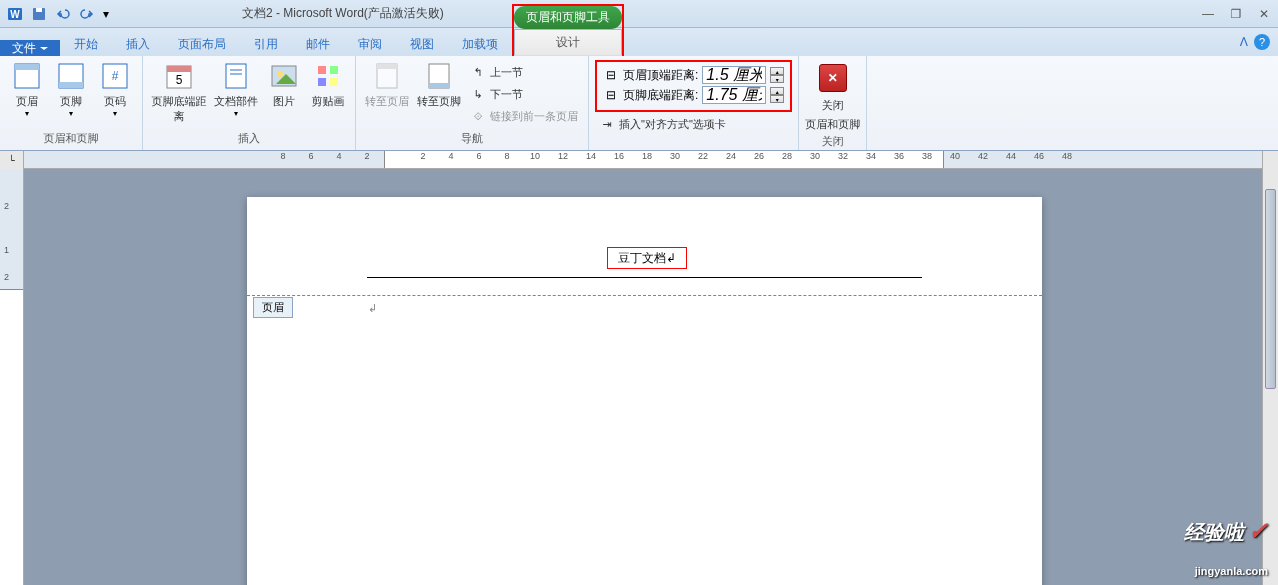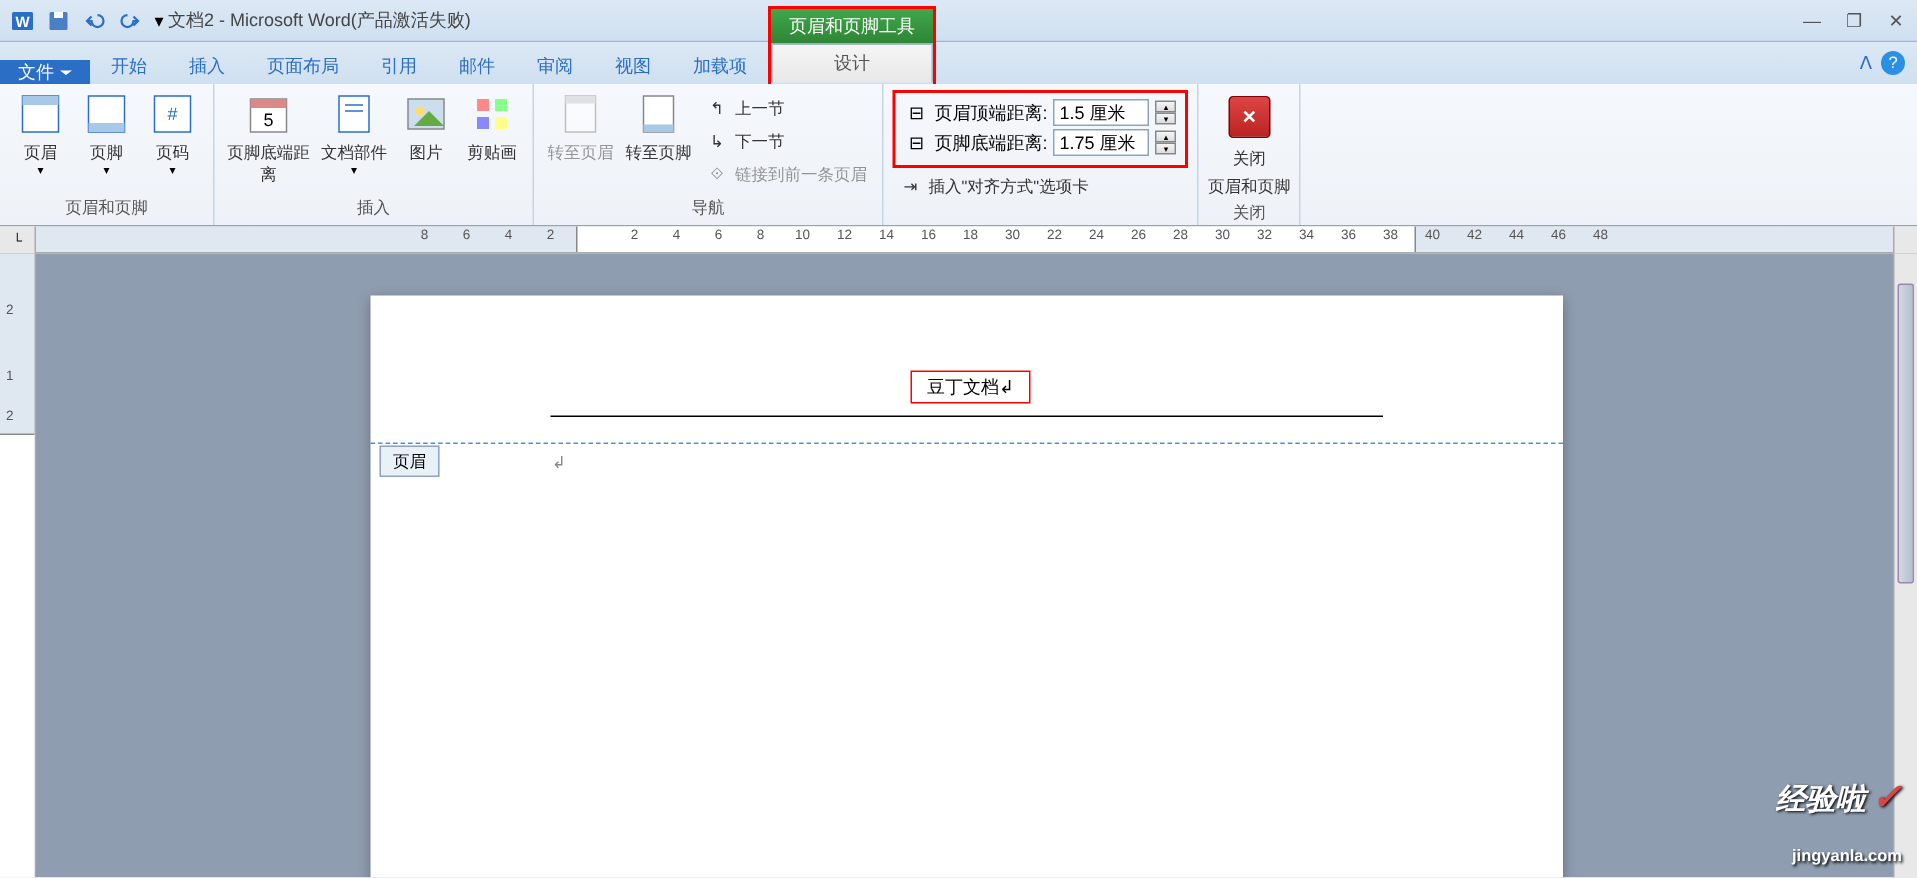--- a/index.html
+++ b/index.html
@@ -2,52 +2,52 @@
 <html><head>
   <meta charset="utf-8">
   <style>
     * { margin: 0; padding: 0; box-sizing: border-box; }
     body { font-family: "Microsoft YaHei", sans-serif; font-size: 12px; background: #fff; overflow: hidden; width: 1278px; height: 585px; position: relative; }
     
     .title-bar { height: 28px; background: linear-gradient(#dce8f5, #cfe0f0); display: flex; align-items: center; padding: 0 4px; border-bottom: 1px solid #a0b8d8; }
     .qat { display: flex; align-items: center; gap: 2px; }
     .qat-item { width: 22px; height: 22px; display: flex; align-items: center; justify-content: center; cursor: pointer; }
     .qat-item svg { width: 16px; height: 16px; }
-    .app-title { color: #444; }
+    .app-title { margin-left: 130px; color: #444; }
     .window-controls { margin-left: auto; display: flex; gap: 8px; }
     .wc-btn { width: 20px; height: 18px; display: flex; align-items: center; justify-content: center; cursor: pointer; color: #555; }
     
     .tab-area { display: flex; height: 28px; background: linear-gradient(#dce8f5, #cfe0f0); }
     .tab-strip { display: flex; align-items: flex-end; flex: 1; }
     .file-tab { background: #2a6fc5; color: #fff; padding: 4px 12px; height: 16px; display:flex; align-items:center; cursor: pointer; position: relative; }
     .file-tab::after { content: ""; border-left: 4px solid transparent; border-right: 4px solid transparent; border-top: 3px solid #fff; margin-left: 4px; }
     .ribbon-tab { padding: 4px 14px; height: 24px; display:flex; align-items:center; color: #2a6fc5; cursor: pointer; }
     .contextual-tab-group { display: flex; border: 2px solid red; border-bottom: none; position: relative; padding-top: 0; margin-top: -26px; height: 52px; flex-direction: column; }
-    .contextual-label { background: linear-gradient(#3fa74a, #2e8536); color: #fff; text-align: center; padding: 3px 12px; font-size: 12px; }
+    .contextual-label { background: linear-gradient(#3fa74a, #2e8536); color: #fff; text-align: center; padding: 3px 12px; font-size: 12px; border-radius: 11px; }
     .contextual-tab { background: linear-gradient(#f5f5f5, #e8e8e8); color: #555; padding: 4px 24px; text-align: center; border: 1px solid #a5b8c8; border-bottom: none; }
     .help-area { margin-left: auto; display: flex; align-items: center; gap: 6px; padding-right: 8px; }
     
     .ribbon { height: 95px; background: linear-gradient(#f5f8fc, #eef2f8); border-bottom: 1px solid #8ba5c0; display: flex; }
     .ribbon-group { border-right: 1px solid #c5d5e5; display: flex; flex-direction: column; padding: 2px 6px 0; }
     .ribbon-group-content { flex: 1; display: flex; align-items: flex-start; gap: 2px; }
     .ribbon-group-label { text-align: center; color: #555; font-size: 11px; padding: 2px 0 4px; }
     .big-btn { display: flex; flex-direction: column; align-items: center; width: 42px; cursor: pointer; padding: 2px; }
     .big-btn-icon { width: 32px; height: 32px; display: flex; align-items: center; justify-content: center; }
     .big-btn-label { font-size: 11px; text-align: center; color: #333; margin-top: 2px; }
     .big-btn.disabled { opacity: 0.5; }
     .small-btn-col { display: flex; flex-direction: column; gap: 2px; }
     .small-btn { display: flex; align-items: center; gap: 4px; cursor: pointer; padding: 2px 4px; font-size: 11px; color: #333; }
     .small-btn-icon { width: 16px; height: 16px; display: flex; align-items: center; justify-content: center; }
     
     .options-group .small-btn { gap: 6px; }
     .checkbox { width: 13px; height: 13px; border: 1px solid #888; background: #fff; display: flex; align-items: center; justify-content: center; font-size: 10px; color: #2a6fc5; }
     
     .position-group { border: 2px solid red; padding: 4px 6px; }
     .position-row { display: flex; align-items: center; gap: 4px; margin-bottom: 2px; }
-    .pos-input { width: 64px; height: 18px; border: 1px solid #8ba5c0; background: #fff; font-size: 12px; padding: 0 3px; }
+    .pos-input { width: 64px; height: 18px; border: 1px solid #8ba5c0; background: #fff; font-size: 16px; padding: 0 3px; font-style: italic; }
     .spinner { width: 14px; display: flex; flex-direction: column; }
     .spinner-btn { height: 8px; border: 1px solid #888; background: linear-gradient(#f5f5f5,#ddd); display:flex; align-items:center; justify-content:center; font-size:6px; cursor:pointer; }
     
     .close-btn { width: 28px; height: 28px; background: linear-gradient(#d44,#b22); border: 1px solid #800; border-radius: 3px; display: flex; align-items: center; justify-content: center; color: #fff; font-weight: bold; cursor: pointer; }
     
     .ruler-h { height: 18px; background: #dfe8f0; border-bottom: 1px solid #aaa; position: relative; display: flex; }
     .ruler-corner { width: 24px; height: 18px; background: #e8e8e8; border-right: 1px solid #aaa; display:flex; align-items:center; justify-content:center; font-size:9px; }
     .ruler-track { flex: 1; position: relative; }
     .ruler-numbers { position: absolute; left: 245px; top: 0; display: flex; color: #555; font-size: 9px; }
     .ruler-num { width: 28px; text-align: center; }

